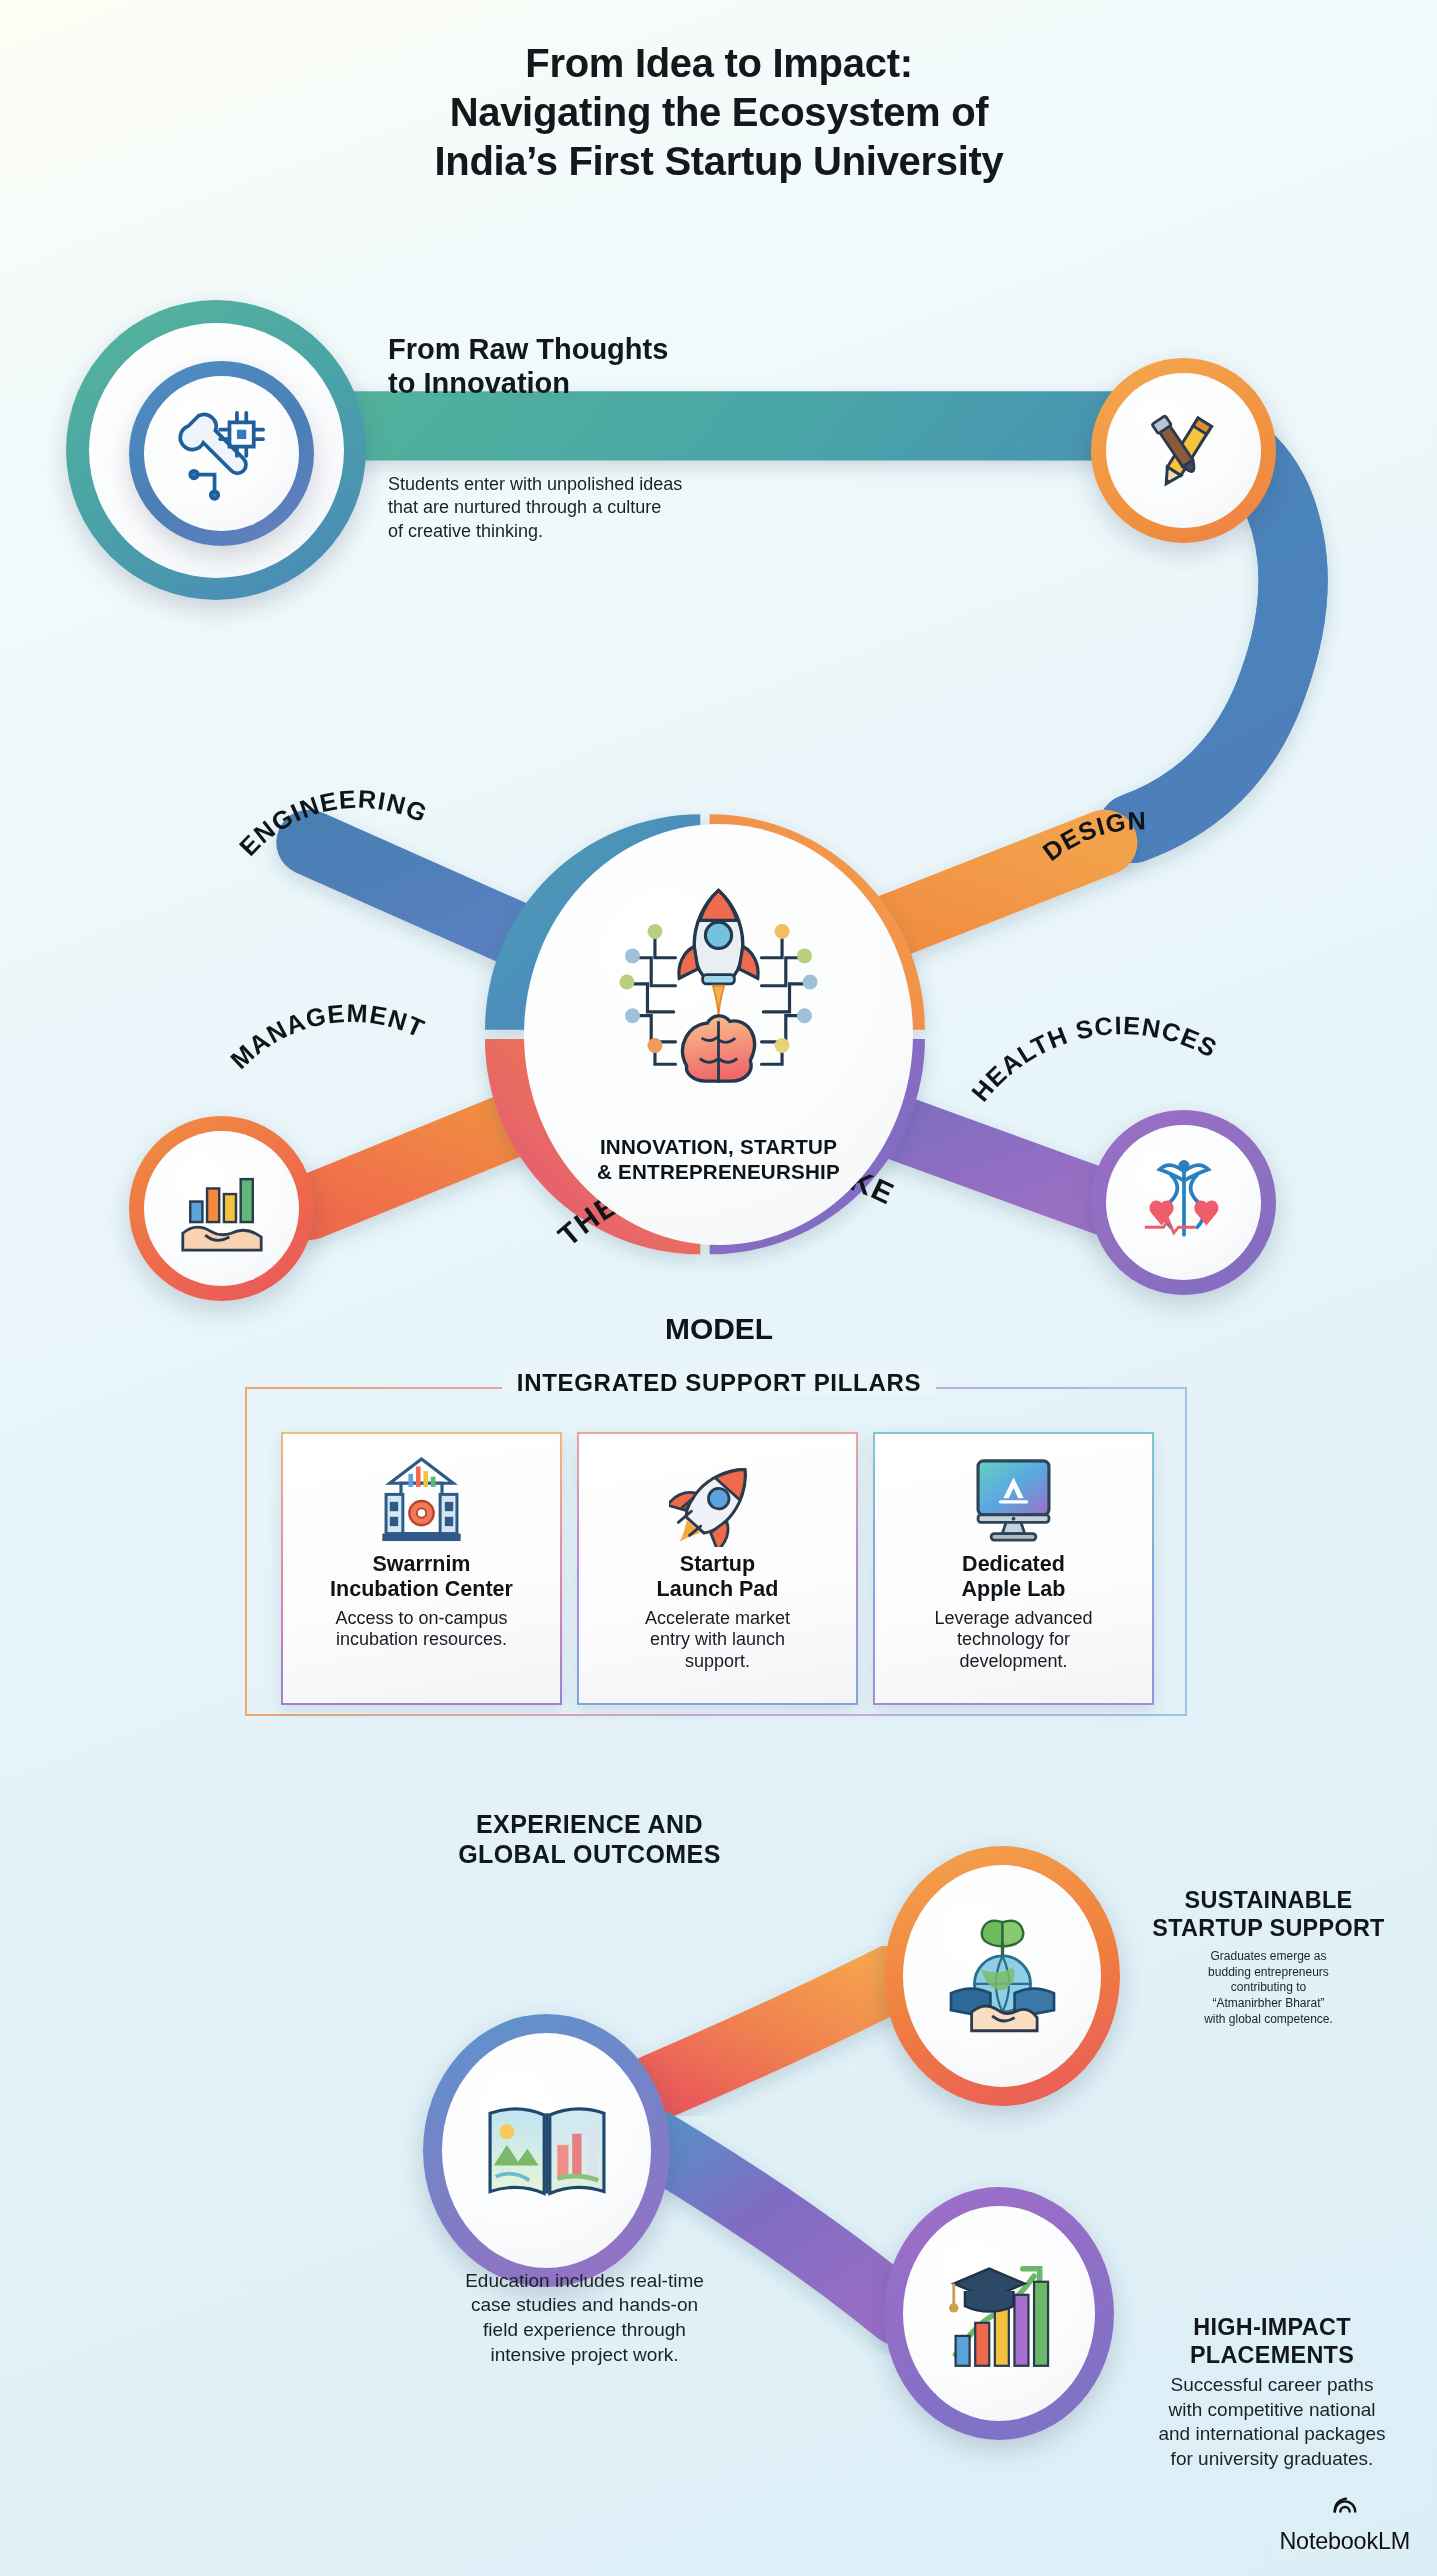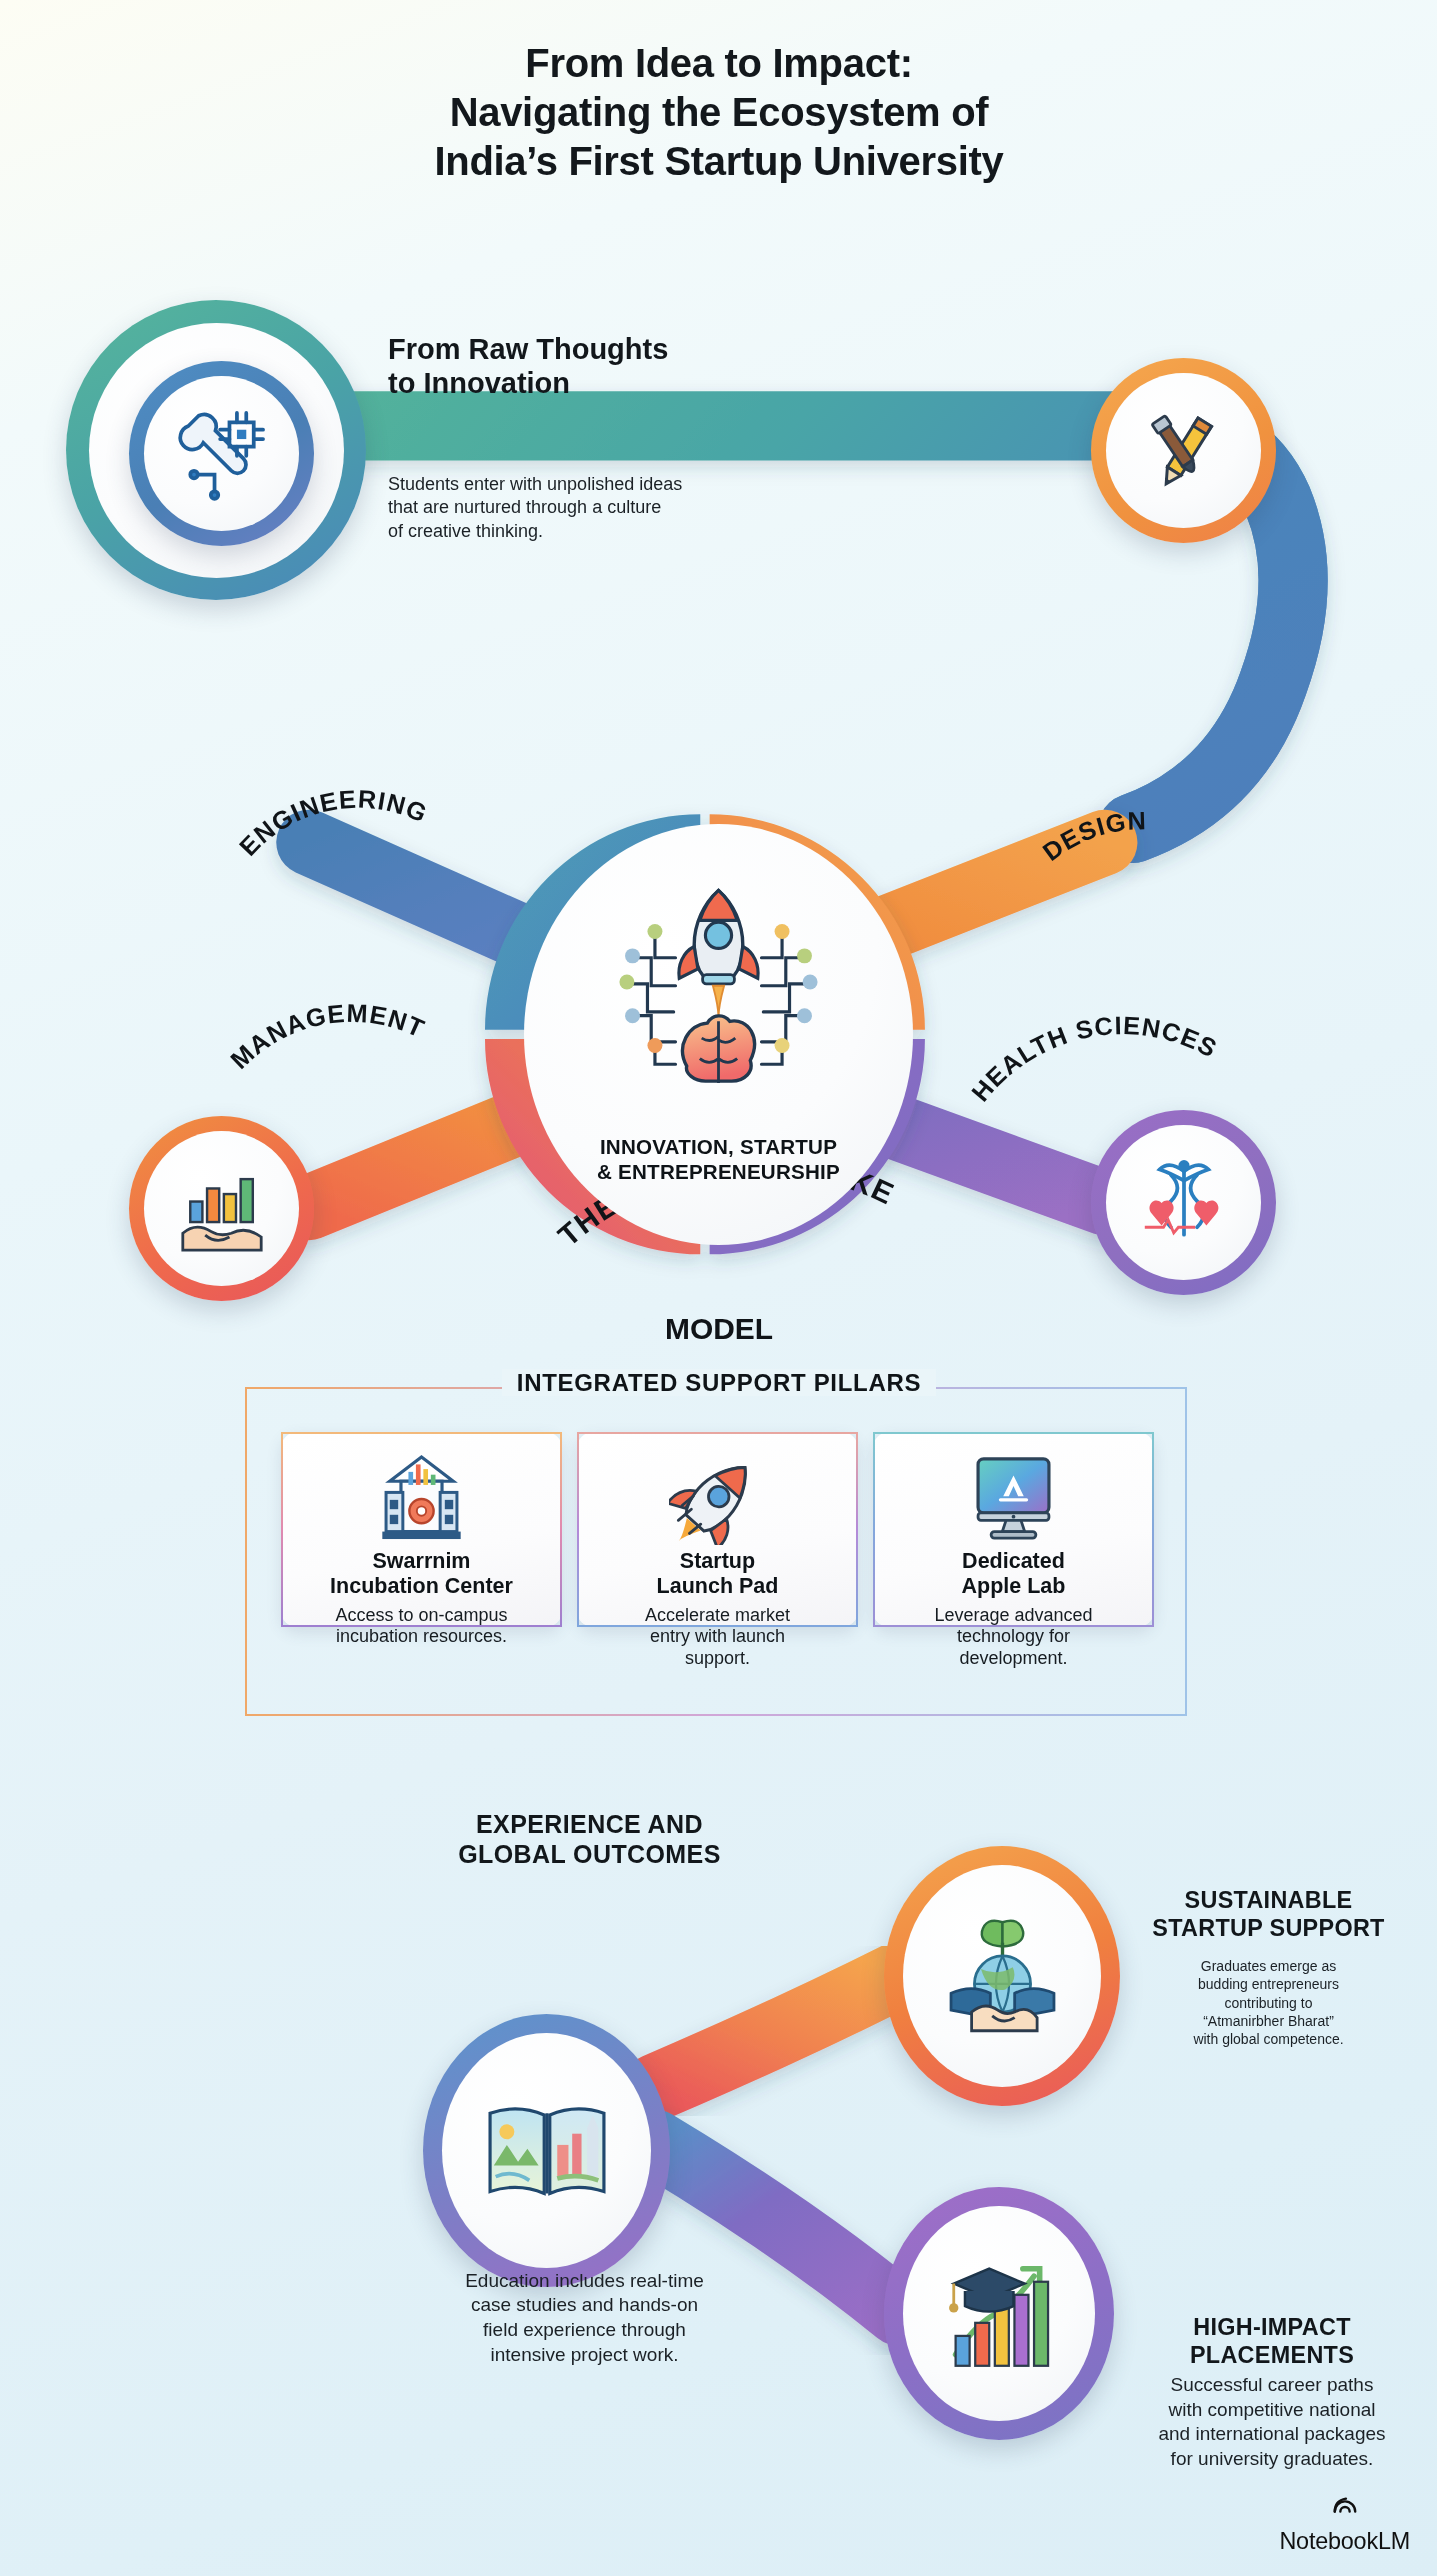--- a/index.html
+++ b/index.html
@@ -49,21 +49,21 @@
     border: 2.3px solid; border-image: linear-gradient(90deg,#f0a868,#d0a6d8,#9fc3e8) 1;
     border-radius: 20.6px;
   }
   #pillars-title {
     position: absolute; left: 0; top: 1369px; width: 1438px; text-align: center;
     font-size: 24px; font-weight: 700; letter-spacing: 0.7px; color: #0f1418;
   }
   #pillars-title span { background: #eaf5f9; padding: 0 15px; }
   .pillar-row { position: absolute; left: 281px; top: 1432px; width: 876px; display: flex; gap: 15px; }
   .pillar {
-    width: 281px; height: 195px; border-radius: 16px;
+    width: 281px; height: 273px; border-radius: 7px;
     background: linear-gradient(170deg,#ffffff 0%,#fcfcfd 60%,#f4f4f7 100%);
     border: 2.3px solid transparent;
     box-shadow: 0 5.6px 15px rgba(60,80,110,.13);
     display: flex; flex-direction: column; align-items: center;
     padding: 17px 11.2px 9.4px;
     position: relative;
   }
   .pillar.p1 { border-image: linear-gradient(180deg,#f3b97a,#e08ab0,#9e7fd0) 1; }
   .pillar.p2 { border-image: linear-gradient(180deg,#e8a6a0,#b48ad8,#7fa6dd) 1; }
   .pillar.p3 { border-image: linear-gradient(180deg,#7fc8cf,#84a7dc,#9d8fd6) 1; }
@@ -544,21 +544,21 @@
         <circle cx="22" cy="62" r="5" fill="#caa24a"></circle>
       </svg>
     </div>
   </div>
 
   <div style="position:absolute; left:1114px; top:1887px; width:309px; text-align:center;">
     <div class="heading" style="font-size:23.4px; letter-spacing:0.3px;">
       <div>SUSTAINABLE</div>
       <div>STARTUP SUPPORT</div>
     </div>
-    <div class="body" style="font-size:14px; margin-top:15px;">
+    <div class="body" style="font-size:12px; margin-top:7px;">
       <div>Graduates emerge as</div>
       <div>budding entrepreneurs</div>
       <div>contributing to</div>
       <div>“Atmanirbher Bharat”</div>
       <div>with global competence.</div>
     </div>
   </div>
 
   <div style="position:absolute; left:374px; top:2265px; width:421px; text-align:center;">
     <div class="body" style="font-size:19px; margin-top:3.7px;">

